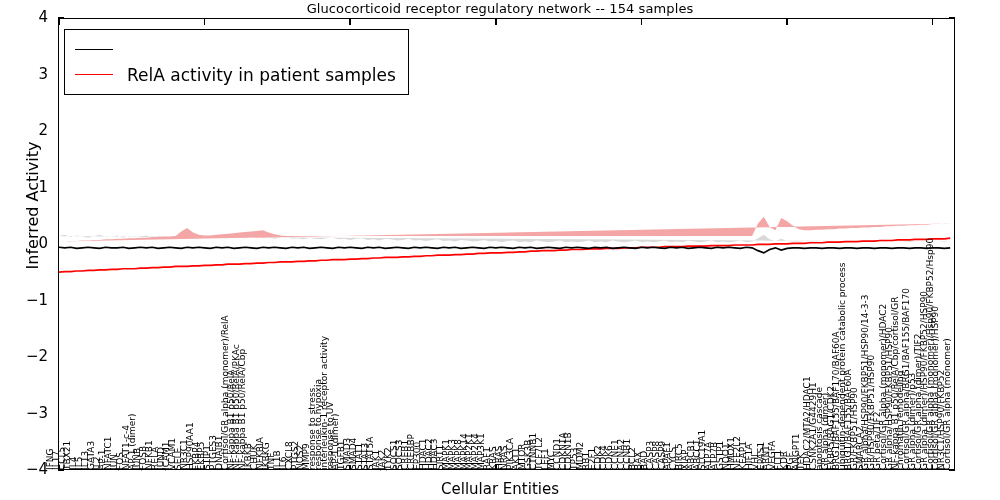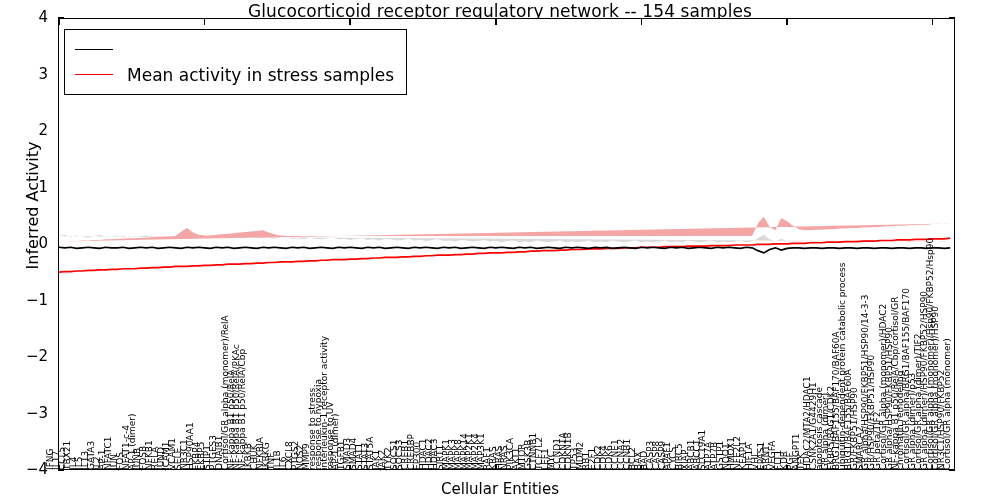--- a/index.html
+++ b/index.html
@@ -2,21 +2,21 @@
 <html><head>
 <meta charset="utf-8">
 <style>
   html,body{margin:0;padding:0;background:#ffffff;}
   body{width:1000px;height:500px;overflow:hidden;
        font-family:"DejaVu Sans","Liberation Sans",sans-serif;color:#000;}
   #fig{position:relative;width:1000px;height:500px;background:#fff;}
 
   
   #title{position:absolute;left:0;top:1px;width:1000px;text-align:center;
-         font-size:17px;color:#000;letter-spacing:0.1px;}
+         font-size:13px;color:#000;letter-spacing:0.1px;}
 
   
   #axes{position:absolute;left:58px;top:18px;width:897px;height:452px;
         border:1.6px solid #000;box-sizing:border-box;overflow:hidden;background:#fff;}
   .ylab{position:absolute;width:46px;text-align:right;font-size:15px;line-height:1;}
   .ytickmark{position:absolute;left:58px;width:6px;height:1.6px;background:#000;}
   .ytickmark.r{left:949px;}
 
   
   .xtickmark{position:absolute;width:1.6px;height:6px;background:#000;}
@@ -268,17 +268,17 @@
       <span class="xt" style="left: 888.175px;">NR3C1/HSP90/FKBP52</span>
       <span class="xt" style="left: 894px;">Cortisol/GR alpha (monomer)</span>
     </div>
 
   <div id="legend">
     <div class="legrow">
       <span class="legline"></span>
     </div>
     <div class="legrow">
       <span class="legline red"></span>
-      <span class="legtxt">Mean activity in stress samples</span>
+      <span class="legtxt">RelA activity in patient samples</span>
     </div>
   </div>
 
 </div>
 
 </body></html>

